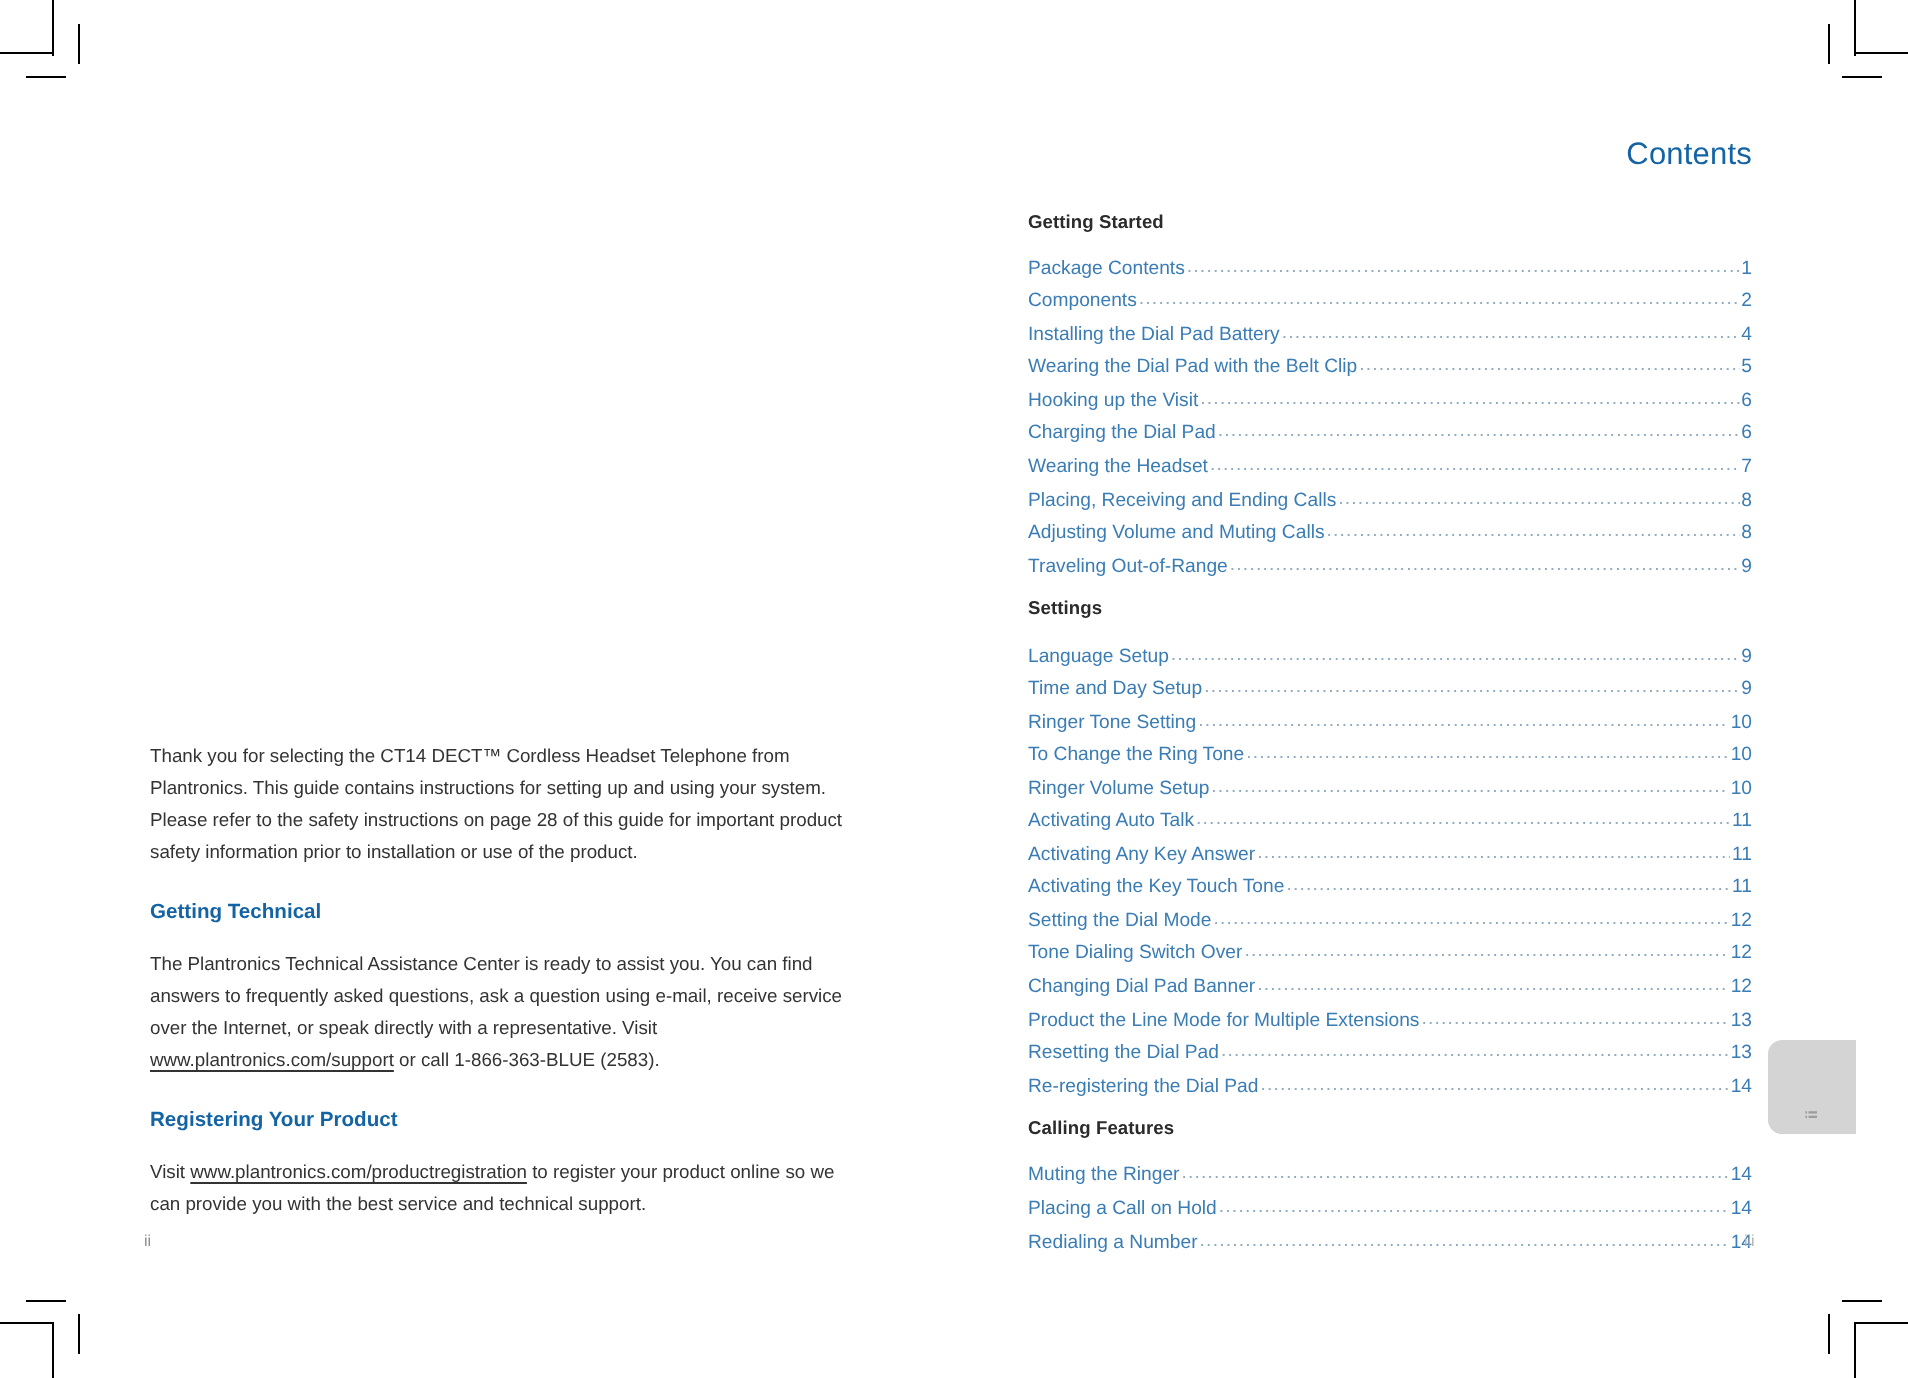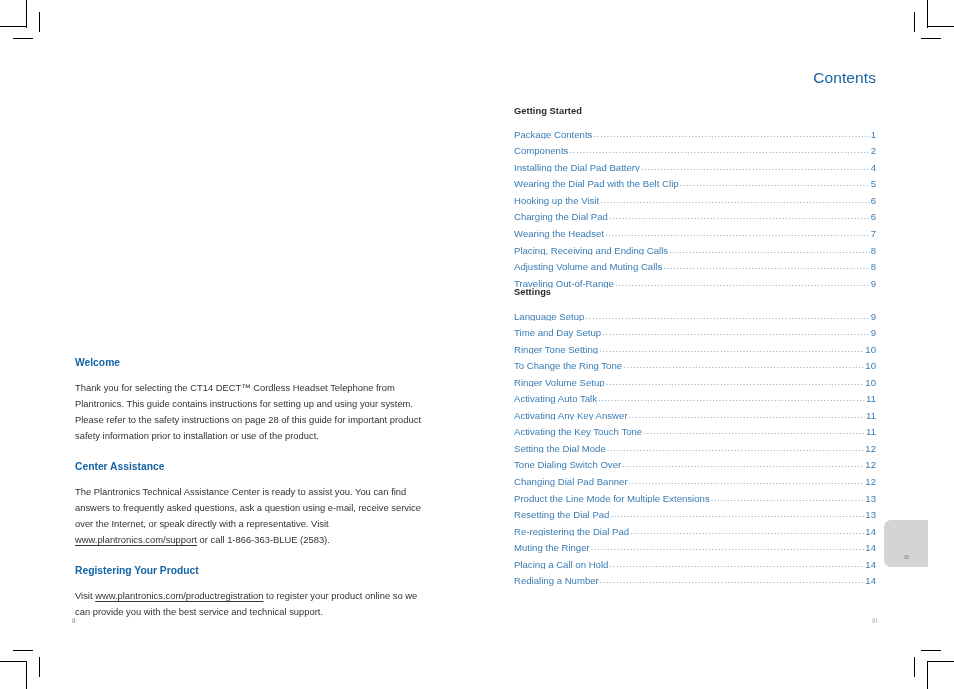--- a/index.html
+++ b/index.html
@@ -42,21 +42,21 @@
     line-height: 1;
   }
   .toc-section {
     color: #2b2b2b;
     font-size: 9.3px;
     font-weight: bold;
     line-height: 1;
     margin: 0 0 7px 0;
     letter-spacing: 0.05px;
   }
-  .toc-section.spaced { }
+  .toc-section.spaced { margin-top: 12px; }
 
   .toc-row {
     display: flex;
     align-items: flex-end;
     font-size: 9.6px;
     color: #3a7cb4;
     line-height: 1;
     height: 16.55px;
     white-space: nowrap;
     overflow: hidden;
@@ -298,44 +298,44 @@
         <div class="toc-row">
           <span class="toc-label">Resetting the Dial Pad</span>
           <span class="toc-dots">..................................................................................................................................</span>
           <span class="toc-page">13</span>
         </div>
         <div class="toc-row">
           <span class="toc-label">Re-registering the Dial Pad</span>
           <span class="toc-dots">..................................................................................................................................</span>
           <span class="toc-page">14</span>
         </div>
+        <div class="toc-section spaced">Calling Features</div>
         <div class="toc-row">
           <span class="toc-label">Muting the Ringer</span>
           <span class="toc-dots">..................................................................................................................................</span>
           <span class="toc-page">14</span>
         </div>
         <div class="toc-row">
           <span class="toc-label">Placing a Call on Hold</span>
           <span class="toc-dots">..................................................................................................................................</span>
           <span class="toc-page">14</span>
         </div>
         <div class="toc-row">
           <span class="toc-label">Redialing a Number</span>
           <span class="toc-dots">..................................................................................................................................</span>
           <span class="toc-page">14</span>
         </div>
       </div>
   </div>
 
   <div id="left-col">
 
-    <div class="lc-heading">Welcome</div>
     <p class="lc-body">Thank you for selecting the CT14 DECT™ Cordless Headset Telephone from Plantronics. This guide contains instructions for setting up and using your system. Please refer to the safety instructions on page 28 of this guide for important product safety information prior to installation or use of the product.</p>
 
-    <div class="lc-heading">Center Assistance</div>
+    <div class="lc-heading">Getting Technical</div>
     <p class="lc-body"><span>The Plantronics Technical Assistance Center is ready to assist you. You can find answers to frequently asked questions, ask a question using e-mail, receive service over the Internet, or speak directly with a representative. Visit </span><a class="lc-link" href="#">www.plantronics.com/support</a><span> or call 1-866-363-BLUE (2583).</span></p>
 
     <div class="lc-heading tight">Registering Your Product</div>
     <p class="lc-body last"><span>Visit </span><a class="lc-link" href="#">www.plantronics.com/productregistration</a><span> to register your product online so we can provide you with the best service and technical support.</span></p>
   </div>
 
   <div id="folio-left">ii</div>
   <div id="folio-right">iii</div>
 
   <div id="side-tab">

